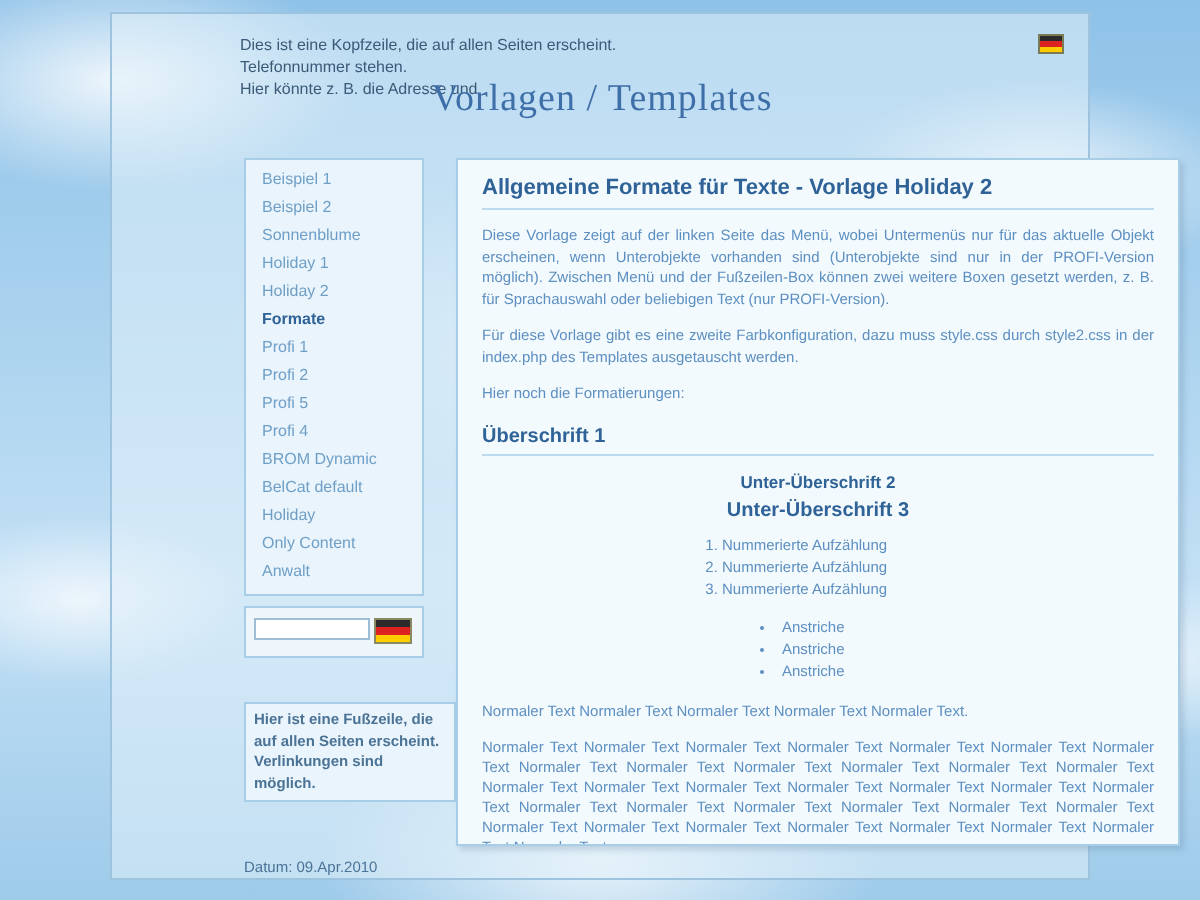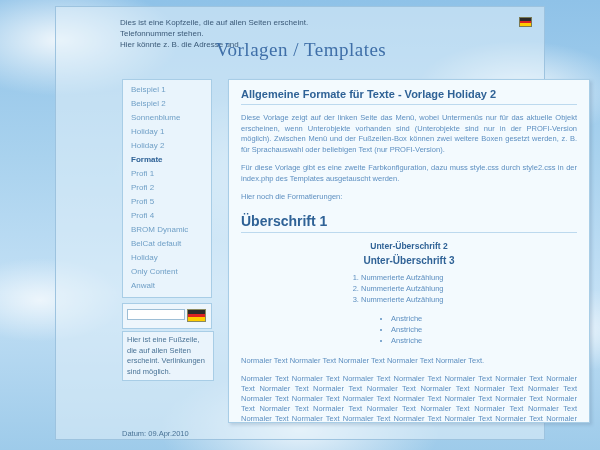--- a/index.html
+++ b/index.html
@@ -127,29 +127,30 @@
     top: 5px;
     width: 17px;
     height: 11px;
     border: 1px solid #8a8a60;
     background: linear-gradient(180deg, #2b2b2b 0 33%, #d22 33% 66%, #fc0 66% 100%);
   }
 
   #footer-note {
     position: absolute;
     left: 66px;
-    top: 324px;
-    width: 92px;
+    top: 344px;
+    width: 106px;
     font-size: 7.5px;
     color: #4a7396;
     line-height: 10.5px;
     background: #eaf4fc;
     border: 1px solid #a8cde6;
     padding: 3px 4px;
     box-sizing: border-box;
+    font-weight: bold;
   }
 
   #date-line {
     position: absolute;
     left: 66px;
     top: 422px;
     font-size: 7.5px;
     color: #4a7396;
   }
 
@@ -178,21 +179,21 @@
   }
   p.body-text {
     margin: 0 0 8px 0;
     font-size: 7.5px;
     line-height: 10.5px;
     color: #5d8fc0;
     text-align: justify;
   }
   h2.h1-style {
     margin: 10px 0 6px 0;
-    font-size: 14px;
+    font-size: 10px;
     color: #2f6296;
     font-weight: bold;
     border-bottom: 1px solid #bcd9ee;
     padding-bottom: 3px;
   }
   h3.h2-style {
     margin: 8px 0 4px 0;
     font-size: 8.5px;
     color: #2f6296;
     font-weight: bold;

